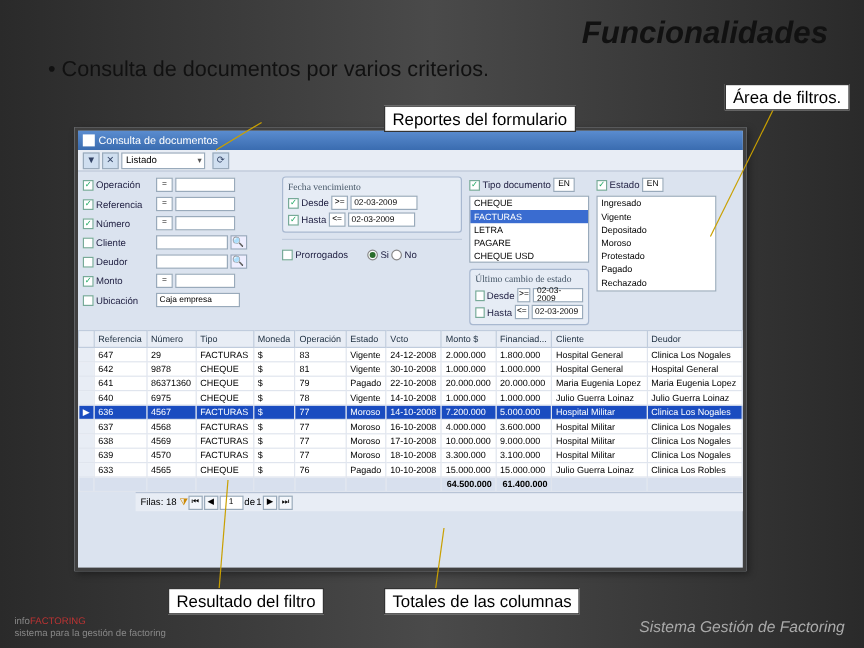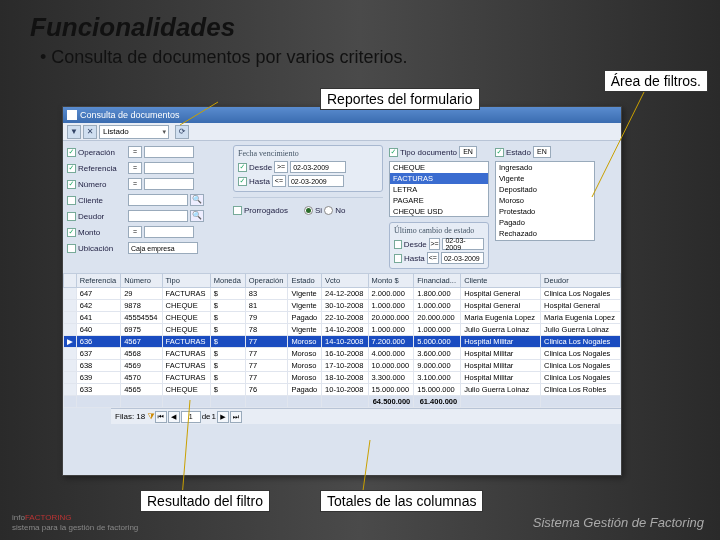--- a/index.html
+++ b/index.html
@@ -1,25 +1,25 @@
 <!DOCTYPE html>
 <html><head>
 <meta charset="utf-8">
 <style>
   * { box-sizing: border-box; margin: 0; padding: 0; }
   body { width: 720px; height: 540px; font-family: Arial, sans-serif; background: linear-gradient(to right, #2a2a2a, #4a4a4a, #2a2a2a); position: relative; overflow: hidden; }
   .slide { position: absolute; inset: 0; padding: 12px 30px 0 30px; }
-  .title { font-size: 26px; font-weight: bold; font-style: italic; color: #111; margin-bottom: 4px; }
+  .title { font-size: 26px; font-weight: bold; font-style: italic; color: #111; margin-bottom: 4px; text-align: right; }
   .bullet { font-size: 18px; color: #111; margin-left: 10px; margin-bottom: 2px; }
   .callout { position: absolute; background: #fff; border: 1px solid #333; font-size: 14px; padding: 2px 6px; z-index: 50; }
   .callout.area { top: 70px; right: 12px; }
   .callout.reportes { top: 88px; left: 320px; }
   .callout.resultado { bottom: 28px; left: 140px; }
   .callout.totales { bottom: 28px; left: 320px; }
-  .app-window { position: absolute; top: 106px; left: 62px; width: 560px; height: 370px; background: #dbe3ef; border: 1px solid #404040; box-shadow: 2px 2px 6px rgba(0,0,0,0.4); font-size: 8px; color: #000; }
+  .app-window { position: absolute; top: 106px; left: 62px; width: 560px; height: 370px; background: #dbe3ef; border: 3px solid #404040; box-shadow: 2px 2px 6px rgba(0,0,0,0.4); font-size: 8px; color: #000; }
   .titlebar { height: 16px; background: linear-gradient(#5a8ccf,#3a6cb0); color: #fff; display: flex; align-items: center; padding: 0 4px; font-size: 9px; }
   .titlebar .icon { width: 10px; height: 10px; background: #fff; margin-right: 3px; }
   .toolbar { height: 18px; background: #e8edf5; border-bottom: 1px solid #b8c4d6; display: flex; align-items: center; gap: 2px; padding: 0 4px; }
   .toolbar .btn { width: 14px; height: 14px; background: #d0dff0; border: 1px solid #9ab; display: flex; align-items: center; justify-content: center; font-size: 8px; color: #346; }
   .toolbar .combo { height: 14px; border: 1px solid #9ab; background: #fff; padding: 0 10px 0 3px; display: flex; align-items: center; position: relative; }
   .toolbar .combo::after { content: "▾"; position: absolute; right: 2px; font-size: 7px; color: #555; }
   .filter-area { display: flex; padding: 4px; gap: 6px; }
   .filter-col { display: flex; flex-direction: column; gap: 2px; }
   .frow { display: flex; align-items: center; gap: 2px; height: 14px; }
   .chk { width: 9px; height: 9px; border: 1px solid #7a9; background: #fff; display: inline-flex; align-items: center; justify-content: center; font-size: 7px; color: #2a6; }
@@ -258,21 +258,21 @@
             <td>Vigente</td>
             <td>30-10-2008</td>
             <td>1.000.000</td>
             <td>1.000.000</td>
             <td>Hospital General</td>
             <td>Hospital General</td>
           </tr>
           <tr class="">
             <td class="row-ind"></td>
             <td>641</td>
-            <td>45554554</td>
+            <td>86371360</td>
             <td>CHEQUE</td>
             <td>$</td>
             <td>79</td>
             <td>Pagado</td>
             <td>22-10-2008</td>
             <td>20.000.000</td>
             <td>20.000.000</td>
             <td>Maria Eugenia Lopez</td>
             <td>Maria Eugenia Lopez</td>
           </tr>

